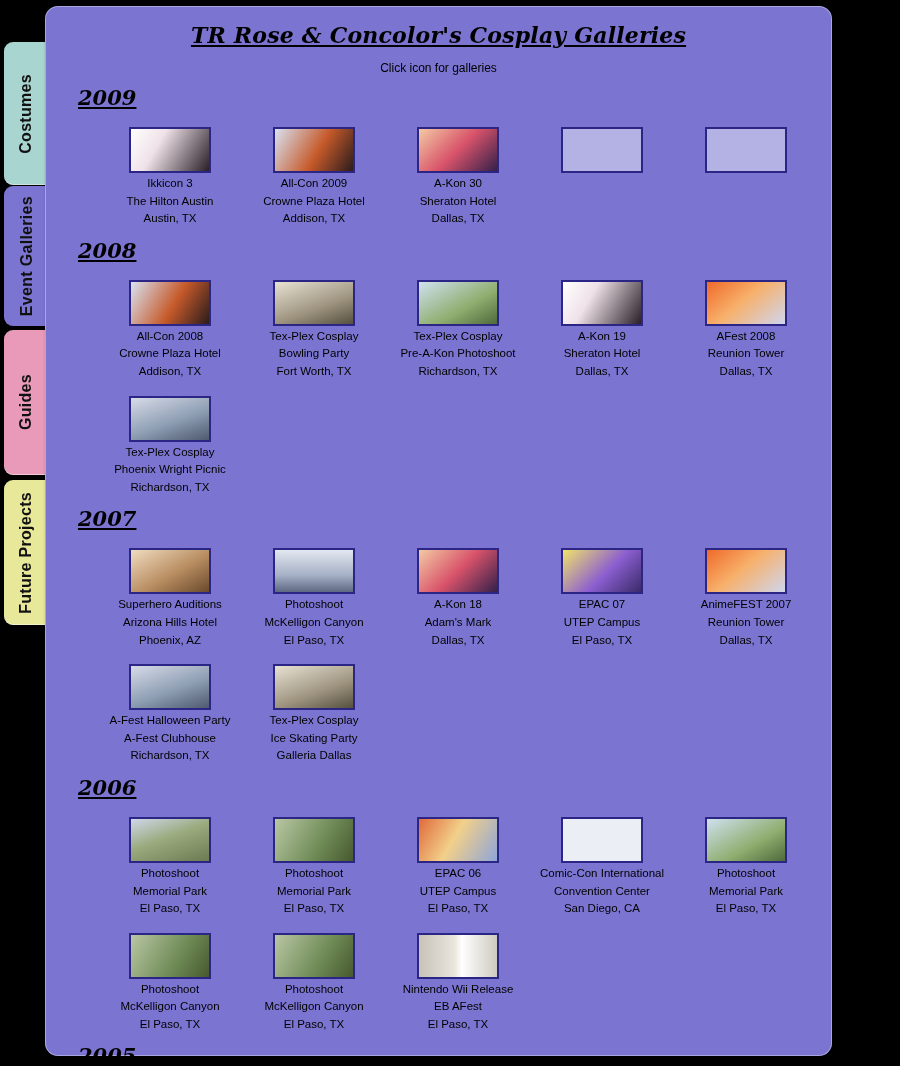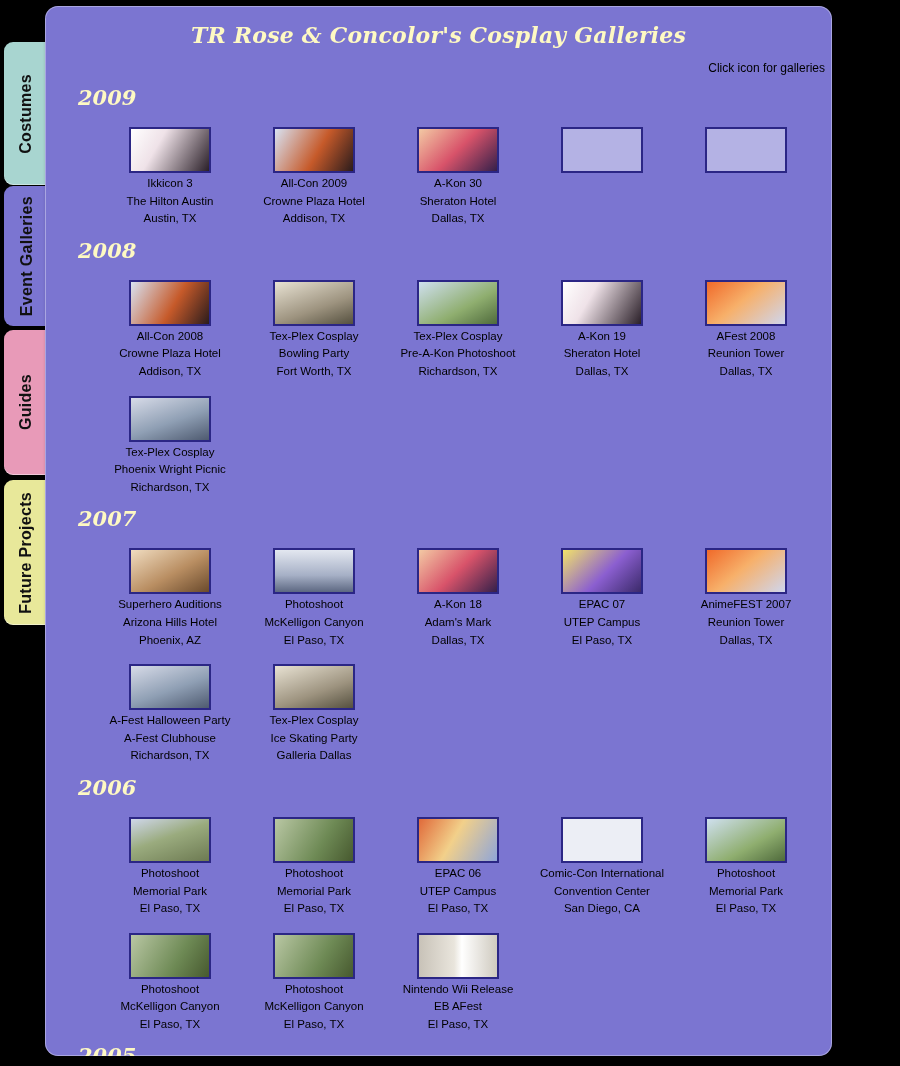--- a/index.html
+++ b/index.html
@@ -60,38 +60,39 @@
                3px 3px 5px rgba(0,0,0,.6);
     z-index:2;
     overflow:hidden;
   }
 
   
   .script{
     font-family:"DejaVu Serif", serif;
     font-style:italic;
     font-weight:bold;
-    color:#fef9c3;
+    color:#000000;
+    text-decoration:underline;
   }
   #site-title{
     text-align:center;
     font-size:22px;
     margin:16px 0 0 0;
     letter-spacing:.2px;
   }
   #page-subtitle{
     text-align:center;
     font-size:21px;
     margin:26px 0 0 0;
   }
   #click-hint{
-    text-align:right;
+    text-align:center;
     font-size:12px;
     color:#000;
-    margin:13px 7px 0 0;
+    margin:13px 0 0 0;
     font-family:"Liberation Sans", sans-serif;
   }
 
   
   .year-section{ margin:0; }
   .year-heading{
     font-size:21px;
     margin:10px 0 2px 33px;
   }
   .grid-row{

